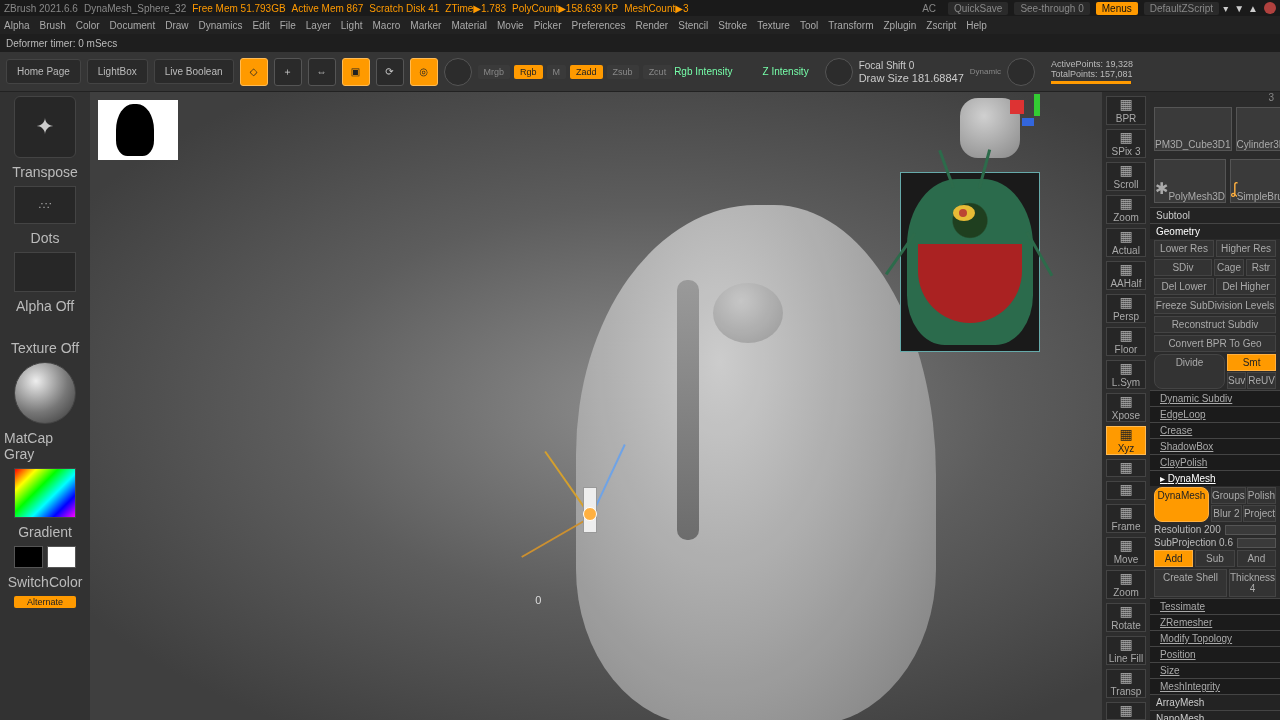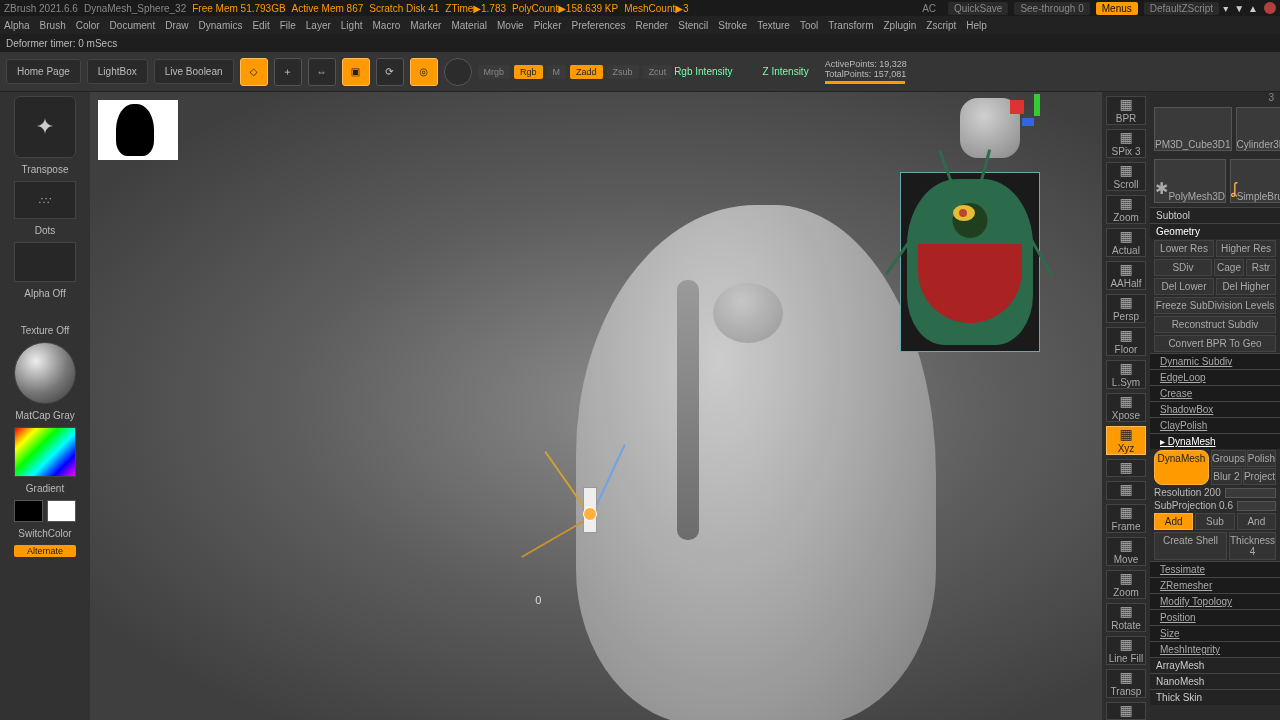--- a/index.html
+++ b/index.html
@@ -29,21 +29,21 @@
   .rgb-pill { padding:2px 6px; border-radius:2px; background:#ff9a00; color:#222; font-size:9px; }
   .rgb-pill.dim { background:#3a3a3a; color:#888; }
   .readout { color:#ccc; font-size:9px; line-height:12px; }
   .readout .big { font-size:11px; }
   .stats .row { color:#bbb; font-size:9px; }
 
   .main { flex:1; display:flex; min-height:0; }
 
   .left { width:90px; background:#323232; display:flex; flex-direction:column; align-items:center; padding:4px; gap:6px; color:#bbb; }
   .left .sw-big { width:62px; height:62px; background:#272727; border:1px solid #444; display:flex; align-items:center; justify-content:center; position:relative; }
-  .left .lbl { font-size:10px; color:#bbb; }
+  .left .lbl { font-size:14px; color:#bbb; }
   .left .matcap { width:62px; height:62px; border-radius:50%; background:radial-gradient(circle at 35% 30%, #eee, #777 55%, #333); border:1px solid #444; }
   .left .grad { width:62px; height:50px; background:linear-gradient(135deg,#f00,#ff0,#0f0,#0ff,#00f,#f0f); border:1px solid #444; }
   .left .row2 { width:62px; display:flex; gap:4px; }
   .left .row2 div { flex:1; height:22px; border:1px solid #555; }
   .left .alt { background:#ff9a00; color:#222; width:62px; text-align:center; padding:1px 0; font-size:9px; border-radius:2px; }
 
   .canvas { flex:1; position:relative; background:#4a4a4a; overflow:hidden; }
   .viewport { position:absolute; inset:0; background:radial-gradient(ellipse at 55% 50%, #8d8d8d, #5d5d5d 45%, #3f3f3f 85%); }
   .mesh-body { position:absolute; left:48%; top:18%; width:360px; height:520px; background:radial-gradient(ellipse at 40% 30%, #d0d0d0,#a5a5a5 55%,#7e7e7e); border-radius:50% 45% 35% 35% / 48% 52% 30% 30%; filter:contrast(0.95); }
   .mesh-body::after { content:""; position:absolute; left:38%; top:15%; width:70px; height:60px; border-radius:50%; background:radial-gradient(circle at 40% 30%, #cacaca,#9a9a9a); }
@@ -188,20 +188,29 @@
         <span class="rgb-pill">Zadd</span>
         <span class="rgb-pill dim">Zsub</span>
         <span class="rgb-pill dim">Zcut</span>
       </div>
       <div class="rgb-group" style="color:#7fa;font-size:9px;gap:30px">
         <span>Rgb Intensity</span>
         <span>Z Intensity</span>
       </div>
     </div>
 
+    <div style="display:flex;align-items:center;gap:6px;">
+      <div class="dial"></div>
+      <div class="readout">
+        <div>Focal Shift 0</div>
+        <div class="big">Draw Size 181.68847</div>
+      </div>
+      <span style="font-size:8px;color:#888">Dynamic</span>
+      <div class="dial"></div>
+    </div>
 
     <div class="stats">
       <div class="row">ActivePoints: 19,328</div>
       <div class="row">TotalPoints: 157,081</div>
       <div class="orange-bar" style="position:static;width:80px;margin-top:2px"></div>
     </div>
   </div>
 </div>
 
 <div class="main">
@@ -387,20 +396,30 @@
       </div>
     <div class="row">
         <div class="btn" style="flex:1">Freeze SubDivision Levels</div>
       </div>
     <div class="row">
         <div class="btn" style="flex:1">Reconstruct Subdiv</div>
       </div>
     <div class="row">
         <div class="btn" style="flex:1">Convert BPR To Geo</div>
       </div>
+    <div class="row">
+      <div class="btn oval" style="flex:2;background:#333">Divide</div>
+      <div style="flex:1;display:flex;flex-direction:column;gap:1px">
+        <div class="btn on">Smt</div>
+        <div style="display:flex;gap:1px">
+            <div class="btn">Suv</div>
+            <div class="btn">ReUV</div>
+          </div>
+      </div>
+    </div>
     <div class="section sub">Dynamic Subdiv</div>
     <div class="section sub">EdgeLoop</div>
     <div class="section sub">Crease</div>
     <div class="section sub">ShadowBox</div>
     <div class="section sub">ClayPolish</div>
     <div class="section sub active">▸ <span>DynaMesh</span></div>
 
     <div class="row">
       <div class="btn on oval wide">DynaMesh</div>
       <div style="flex:1;display:flex;flex-direction:column;gap:1px">

